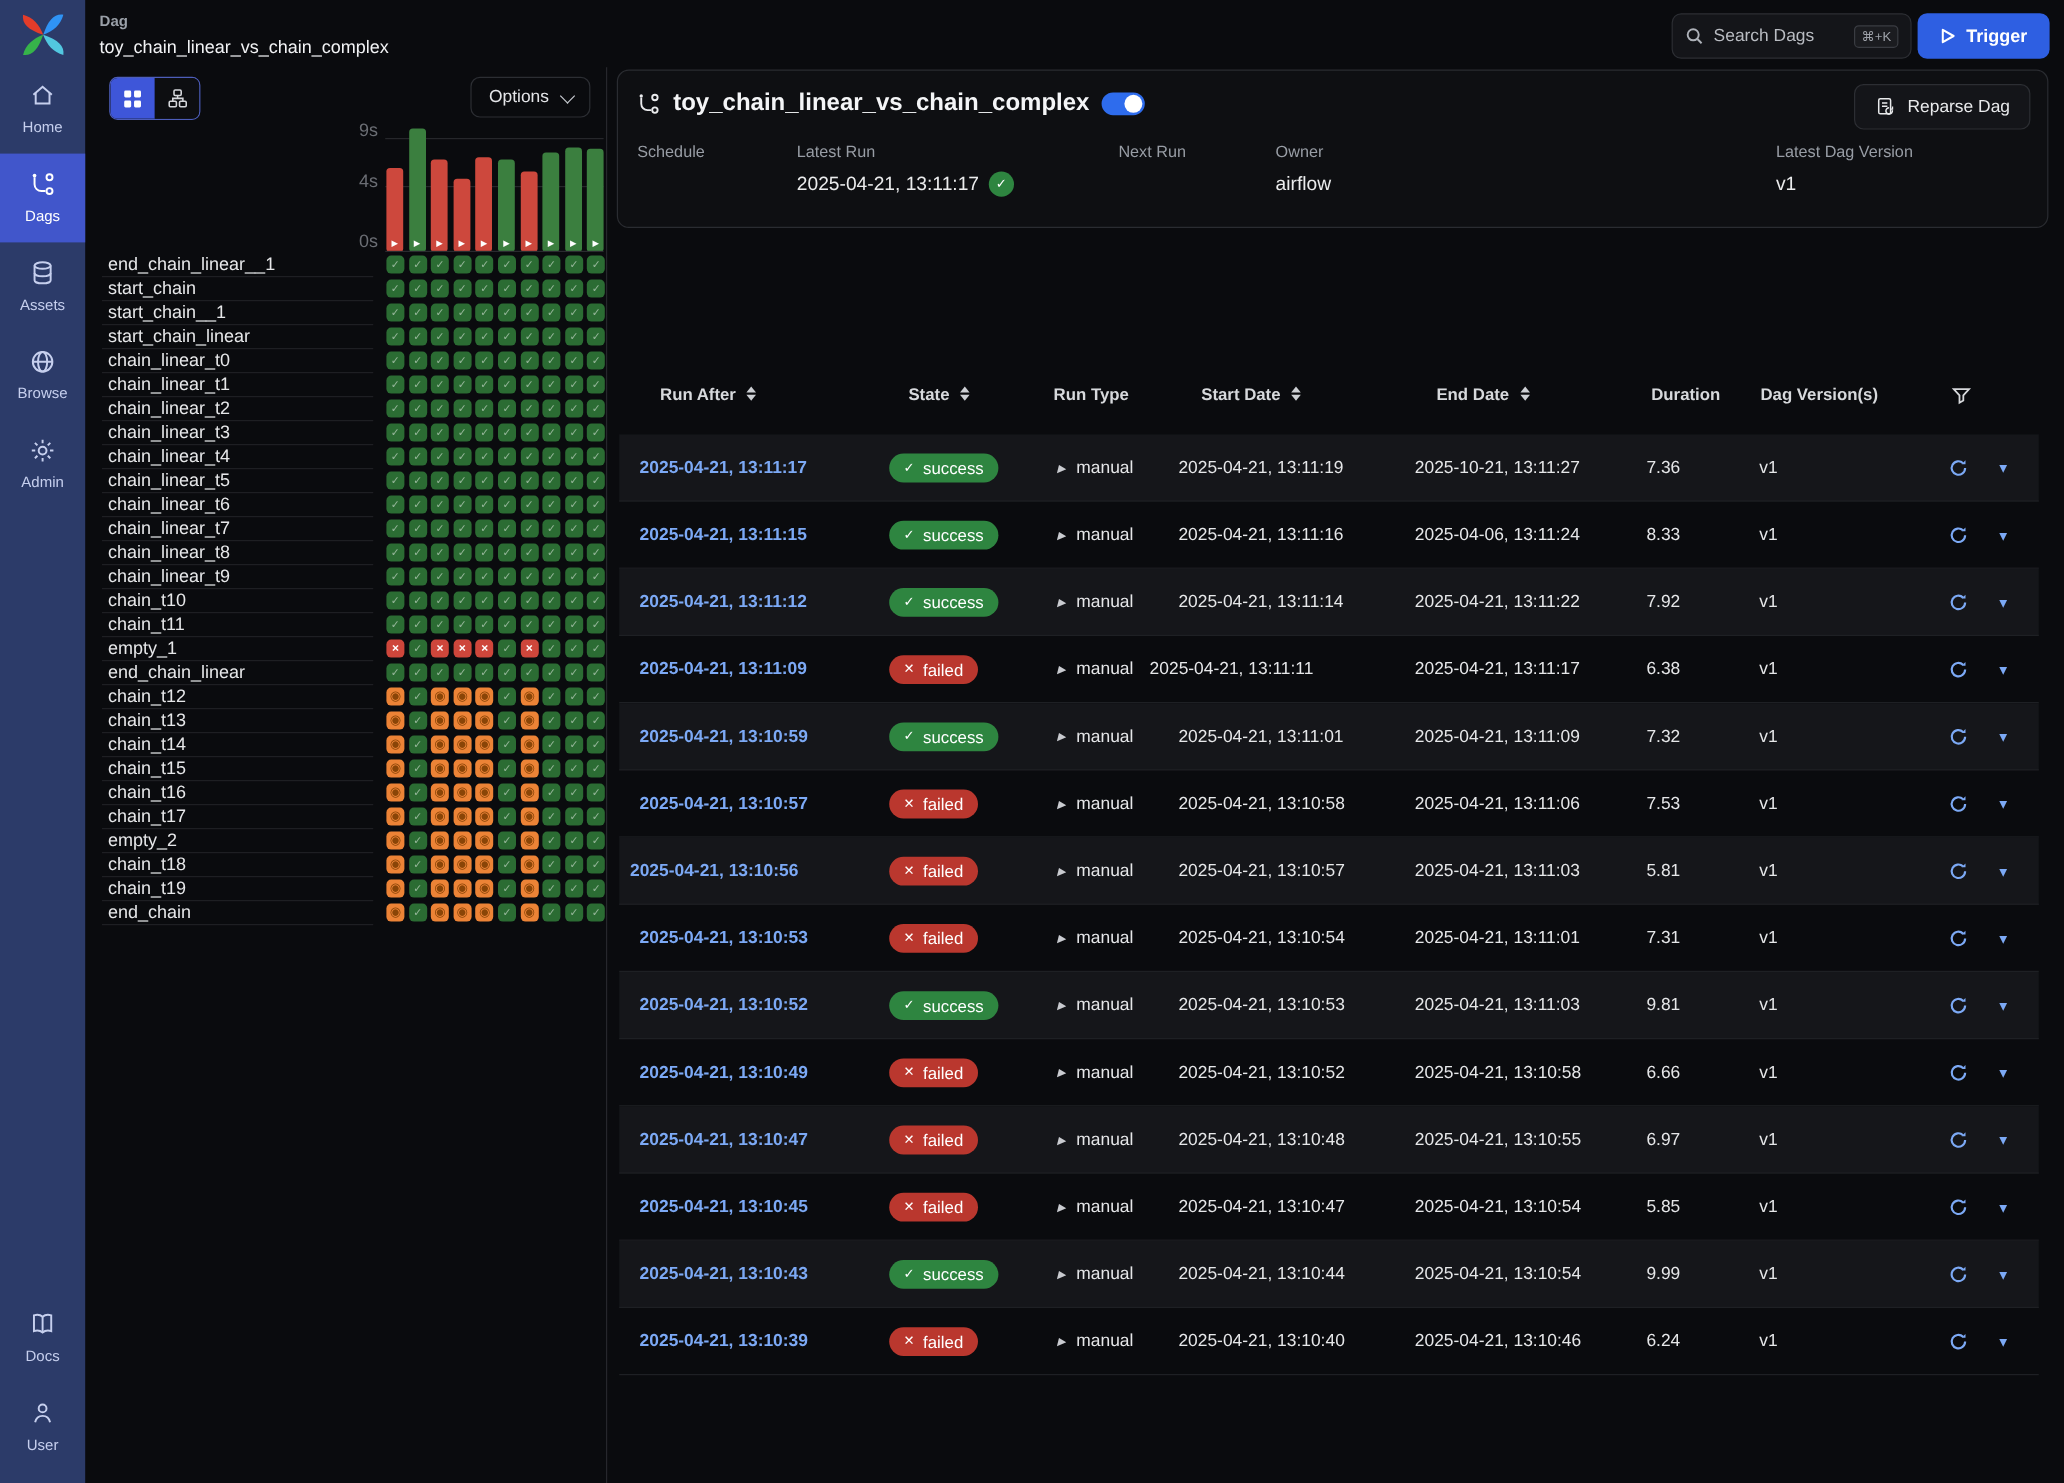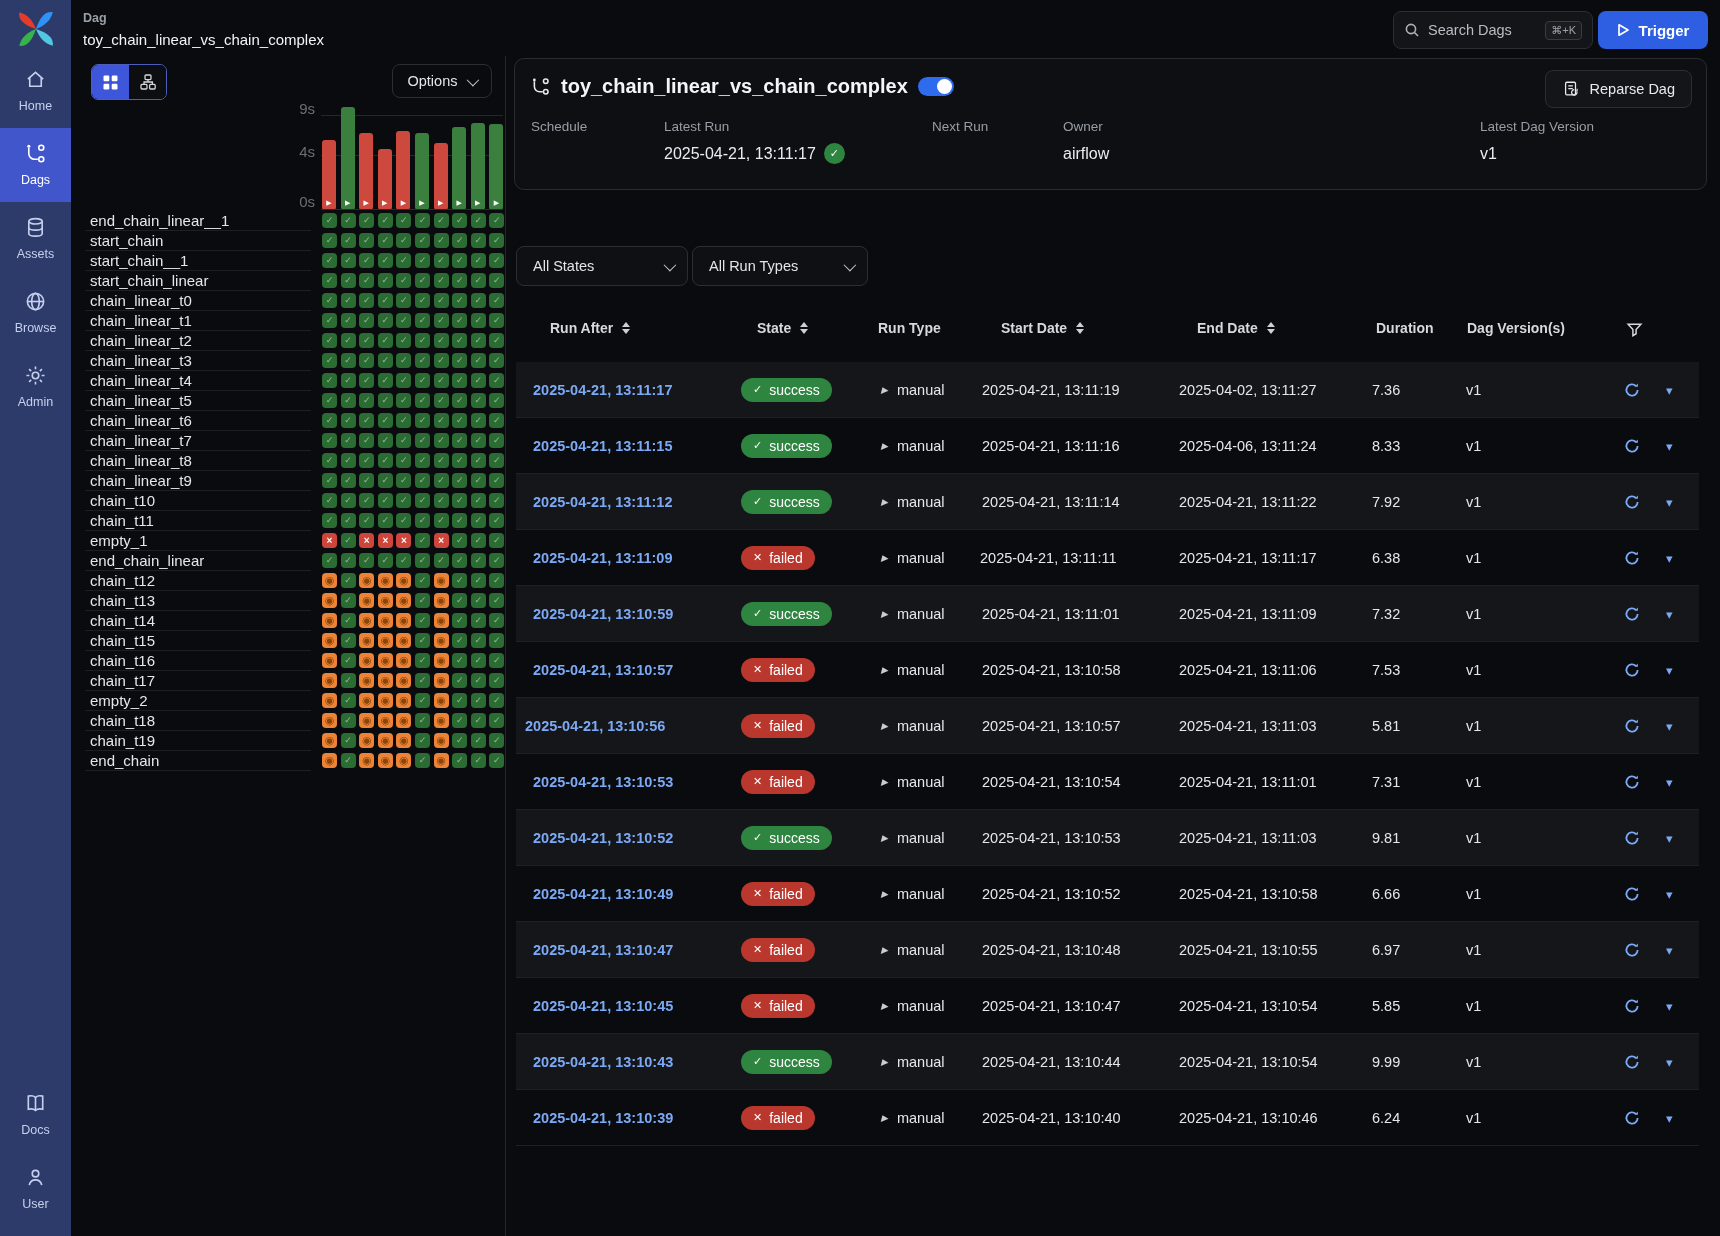--- a/index.html
+++ b/index.html
@@ -690,30 +690,20 @@
       <div class="flabel">Owner</div>
       <div class="fvalue">airflow</div>
     </div>
     <div class="field" style="left:965px">
       <div class="flabel">Latest Dag Version</div>
       <div class="fvalue">v1</div>
     </div>
   </div>
 
 
-  <div class="filters">
-    <div class="selectbox sel-states">
-      <span class="sv">All States</span>
-      <span class="chev"></span>
-    </div>
-    <div class="selectbox sel-types">
-      <span class="sv">All Run Types</span>
-      <span class="chev"></span>
-    </div>
-  </div>
 
   <div class="thead">
     <span class="funnel" style="left:1110px">
         <svg width="17" height="17" viewBox="0 0 16 16">
           <path d="M2 3h12l-4.5 5v4l-3 1.8V8z" fill="none" stroke="#d7d9dc" stroke-width="1.4"></path>
         </svg>
       </span>
   <span class="th" style="left: 34px;">Run After<span class="sort">
           <i class="up"></i>
           <i class="dn"></i>
@@ -734,21 +724,21 @@
       <span class="th" style="left: 860px;">Duration</span>
       <span class="th" style="left: 951px;">Dag Version(s)</span>
     </div>
 
   <div class="tbody">
       <div class="trun alt">
         <a class="rlink" style="left:17px">2025-04-21, 13:11:17</a>
         <span class="badge success" style="left:225px"><i>✓</i>success</span>
         <span class="rt" style="left:365px"><i class="pt">▶</i>manual</span>
         <span class="cell" style="left:466px">2025-04-21, 13:11:19</span>
-        <span class="cell" style="left:663px">2025-04-02, 13:11:27</span>
+        <span class="cell" style="left:663px">2025-10-21, 13:11:27</span>
         <span class="cell" style="left:856px">7.36</span>
         <span class="cell" style="left:950px">v1</span>
         <span class="ricon" style="left:1108px">
           <svg width="16" height="16" viewBox="0 0 16 16">
             <path d="M13.6 8a5.6 5.6 0 1 1-1.7-4" fill="none" stroke="#7ca9f5" stroke-width="1.8"></path>
             <path d="M13.9 1.6v3.2h-3.2z" fill="#7ca9f5"></path>
           </svg>
         </span>
         <span class="rcaret" style="left:1150px">▾</span>
       </div>
@@ -781,21 +771,21 @@
             <path d="M13.6 8a5.6 5.6 0 1 1-1.7-4" fill="none" stroke="#7ca9f5" stroke-width="1.8"></path>
             <path d="M13.9 1.6v3.2h-3.2z" fill="#7ca9f5"></path>
           </svg>
         </span>
         <span class="rcaret" style="left:1150px">▾</span>
       </div>
       <div class="trun">
         <a class="rlink" style="left:17px">2025-04-21, 13:11:09</a>
         <span class="badge failed" style="left:225px"><i>✕</i>failed</span>
         <span class="rt" style="left:365px"><i class="pt">▶</i>manual</span>
-        <span class="cell" style="left:464px">2025-04-21, 13:11:11</span>
+        <span class="cell" style="left:442px">2025-04-21, 13:11:11</span>
         <span class="cell" style="left:663px">2025-04-21, 13:11:17</span>
         <span class="cell" style="left:856px">6.38</span>
         <span class="cell" style="left:950px">v1</span>
         <span class="ricon" style="left:1108px">
           <svg width="16" height="16" viewBox="0 0 16 16">
             <path d="M13.6 8a5.6 5.6 0 1 1-1.7-4" fill="none" stroke="#7ca9f5" stroke-width="1.8"></path>
             <path d="M13.9 1.6v3.2h-3.2z" fill="#7ca9f5"></path>
           </svg>
         </span>
         <span class="rcaret" style="left:1150px">▾</span>

